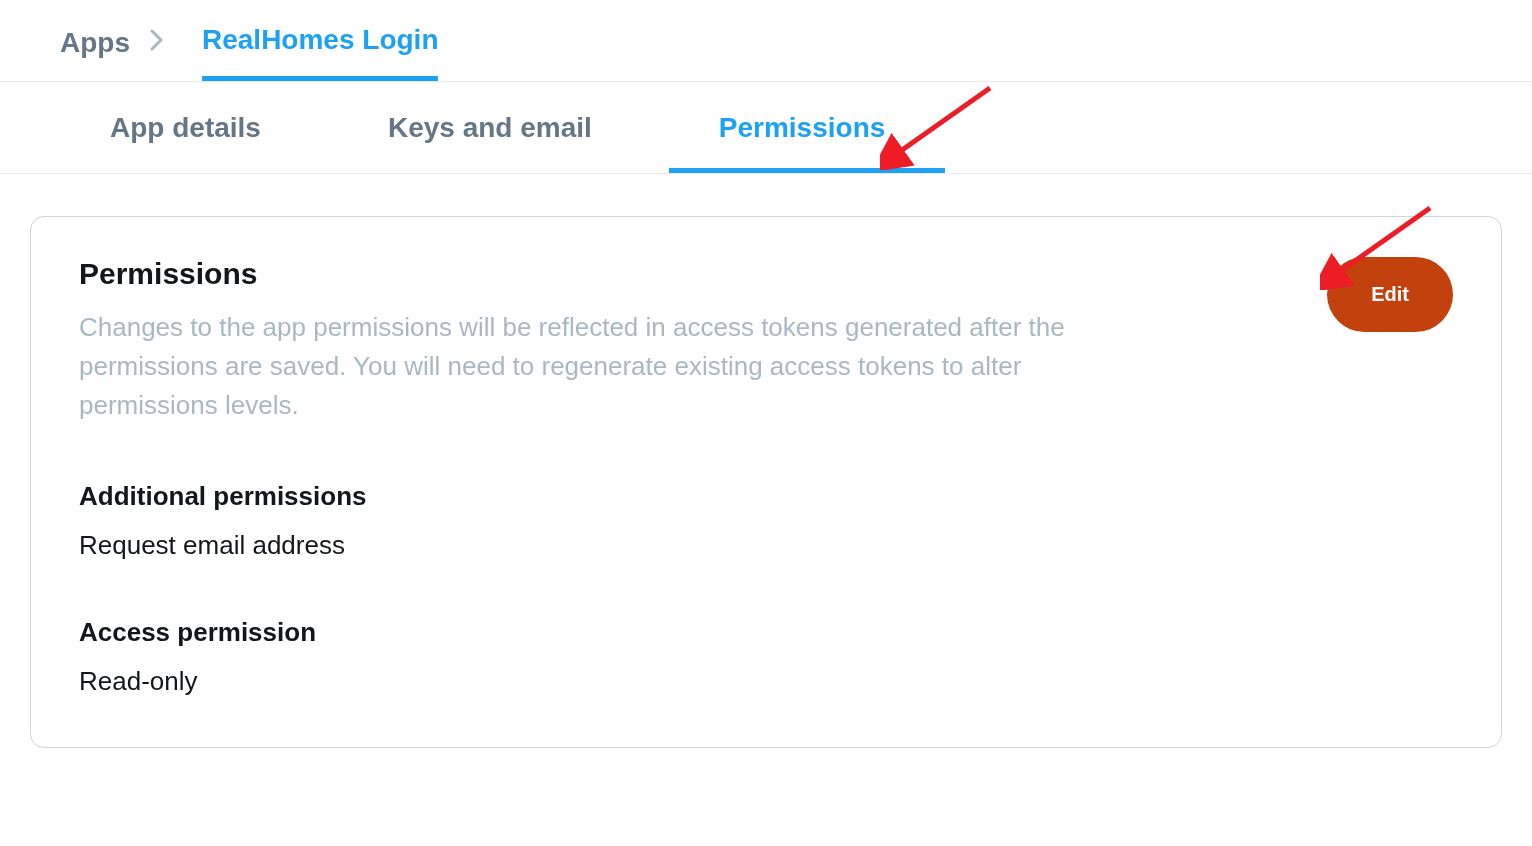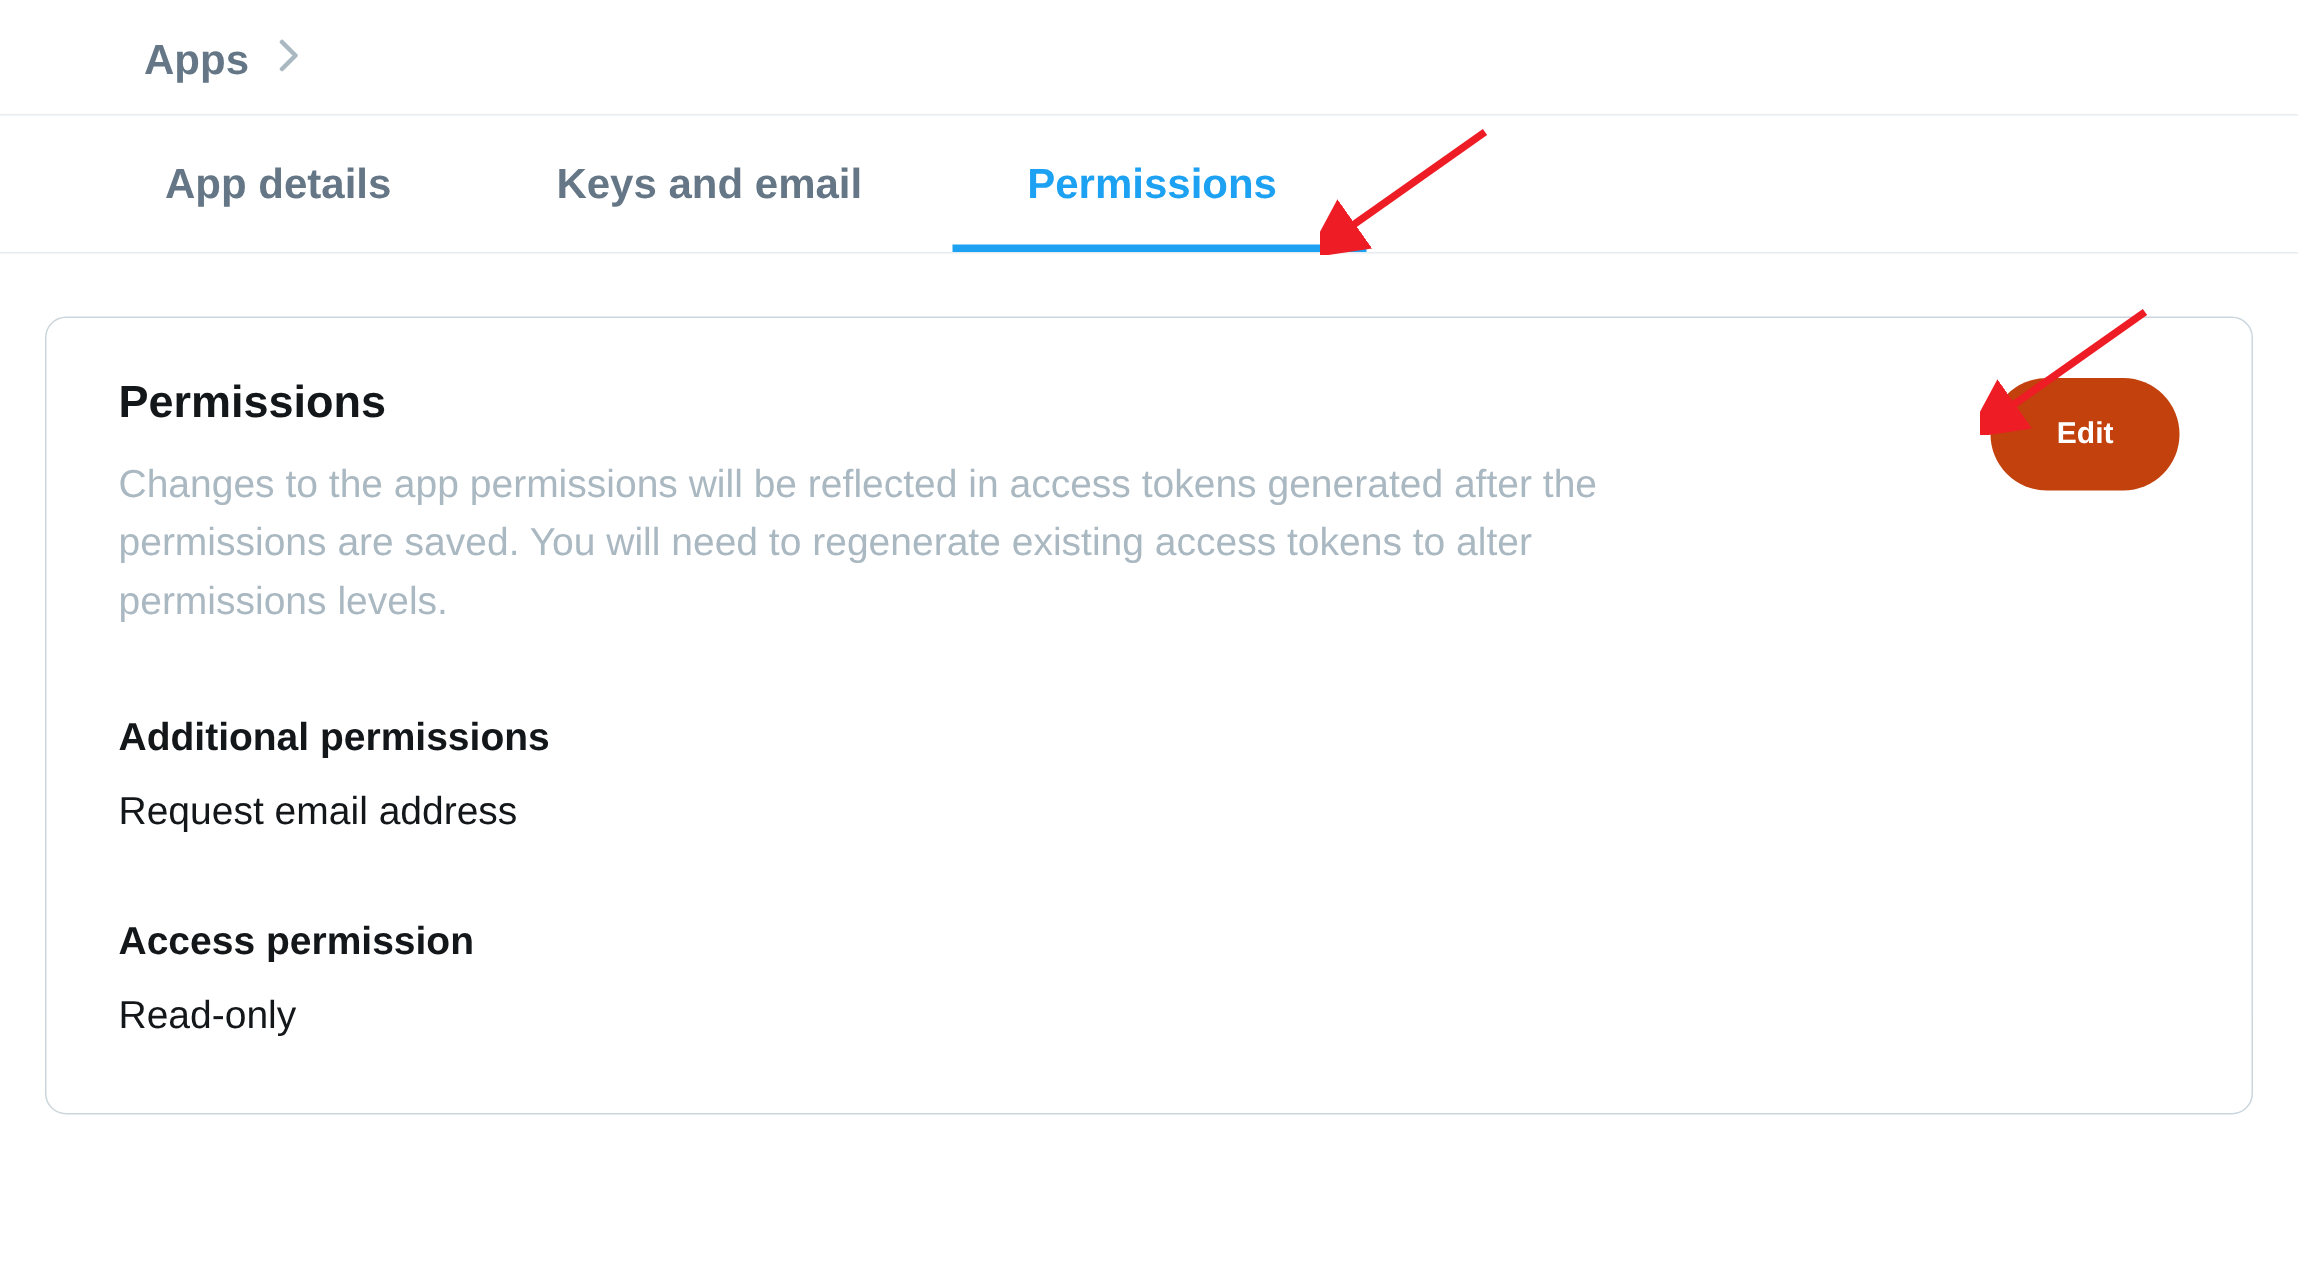--- a/index.html
+++ b/index.html
@@ -27,27 +27,27 @@
       font-size: 22px;
       padding-bottom: 20px;
     }
     .breadcrumb-item.active {
       color: #1da1f2;
       border-bottom: 5px solid #1da1f2;
       margin-left: 18px;
     }
     .breadcrumb-border {
       border-bottom: 1px solid #e6ecf0;
-      padding-left: 36px;
     }
     .tabs {
       display: flex;
       padding: 0 60px;
       border-bottom: 1px solid #e6ecf0;
       margin-top: 0;
+      gap: 17px;
     }
     .tab {
       font-size: 28px;
       font-weight: 700;
       color: #657786;
       padding: 30px 60px 24px 50px;
       cursor: pointer;
       border-bottom: 5px solid transparent;
     }
     .tab.active {
@@ -116,20 +116,21 @@
 <body>
 
 <div class="breadcrumb-border">
   <div class="breadcrumb">
     <a href="#" class="breadcrumb-item">Apps</a>
     <span class="breadcrumb-separator">
       <svg width="14" height="22" viewBox="0 0 14 22" fill="none">
           <path d="M2 2 L11 11 L2 20" stroke="#aab8c2" stroke-width="3" fill="none" stroke-linecap="round" stroke-linejoin="round"></path>
         </svg>
     </span>
+    <a href="#" class="breadcrumb-item active">RealHomes Login</a>
   </div>
 </div>
 
 <div class="tabs">
   <div class="tab">App details</div>
   <div class="tab">Keys and email</div>
   <div class="tab active">Permissions</div>
 </div>
 
 <div class="content">

